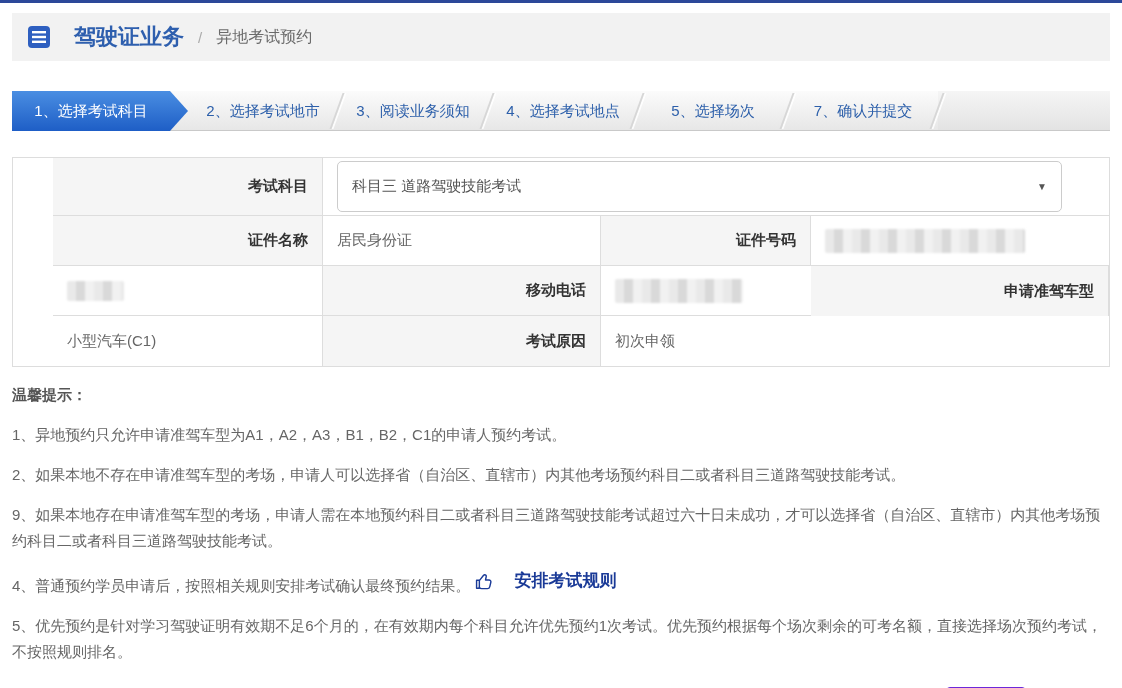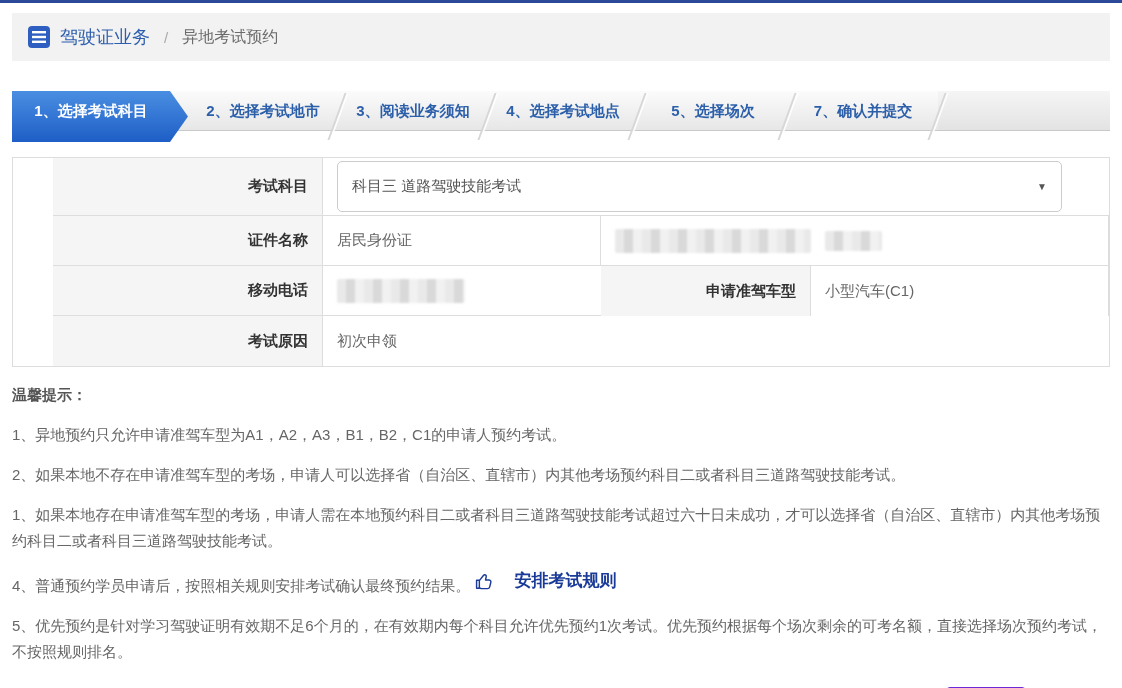--- a/index.html
+++ b/index.html
@@ -5,30 +5,30 @@
   * { box-sizing: border-box; margin: 0; padding: 0; }
   html, body { width: 1122px; height: 688px; overflow: hidden; background: #fff;
     font-family: "Liberation Sans", "DejaVu Sans", sans-serif; }
   .topline { height: 3px; background: #2c4899; }
   .container { margin: 0 12px; }
 
   
   .crumb-bar { margin-top: 10px; height: 48px; background: #f2f2f2;
     display: flex; align-items: center; padding: 0 16px; }
   .menu-icon { width: 22px; height: 22px; margin-right: 10px; flex: 0 0 auto; }
-  .crumb-title { color: #2e5fae; font-size: 18px; font-weight: normal; }
+  .crumb-title { color: #2e5fae; font-size: 22px; font-weight: bold; margin-left: 14px; }
   .crumb-sep { color: #aaa; font-size: 15px; margin: 0 14px; }
   .crumb-current { color: #6b6b6b; font-size: 16px; }
 
   
   .steps { margin-top: 30px; height: 40px; display: flex;
     background: linear-gradient(#fbfbfb, #e7e7e7);
     border-bottom: 1px solid #c9c9c9; }
-  .step { position: relative; height: 51px; line-height: 40px; text-align: center;
-    font-size: 15px; font-weight: bold; color: #2c5faa; flex: 0 0 auto; }
+  .step { position: relative; height: 40px; line-height: 40px; text-align: center;
+    font-size: 15px; font-weight: normal; color: #2c5faa; flex: 0 0 auto; }
   .step.active { width: 176px; color: #fff;
     background: linear-gradient(#4a8ee2, #1e5ec6);
     clip-path: polygon(0 0, calc(100% - 18px) 0, 100% 50%, calc(100% - 18px) 100%, 0 100%);
     padding-right: 18px; }
   .step.plain { width: 150px; }
   .step .sep { position: absolute; right: 0; top: 2px; bottom: 2px; width: 2px;
     background: #d7d7d7; transform: skewX(-20deg);
     box-shadow: 2px 0 0 rgba(255,255,255,.85); }
   .step-tail { flex: 1 1 auto; background: linear-gradient(#f5f5f5, #e3e3e3); }
 
@@ -121,20 +121,21 @@
     <div class="cell lbl">考试科目</div>
     <div class="cell val span3">
       <div class="select-box">
         <span>科目三 道路驾驶技能考试</span>
         <span class="caret">▼</span>
       </div>
     </div>
 
     <div class="cell lbl">证件名称</div>
     <div class="cell val mid">居民身份证</div>
+    <div class="cell lbl">证件号码</div>
     <div class="cell val">
       <span class="redacted r-idnum"></span>
     </div>
 
     <div class="cell val mid">
       <span class="redacted r-name"></span>
     </div>
     <div class="cell lbl">移动电话</div>
     <div class="cell val">
       <span class="redacted r-phone"></span>
@@ -143,21 +144,21 @@
     <div class="cell lbl last-row">申请准驾车型</div>
     <div class="cell val mid last-row">小型汽车(C1)</div>
     <div class="cell lbl last-row">考试原因</div>
     <div class="cell val last-row">初次申领</div>
   </div>
 
   <div class="tips">
     <div class="tips-title">温馨提示：</div>
     <p>1、异地预约只允许申请准驾车型为A1，A2，A3，B1，B2，C1的申请人预约考试。</p>
     <p>2、如果本地不存在申请准驾车型的考场，申请人可以选择省（自治区、直辖市）内其他考场预约科目二或者科目三道路驾驶技能考试。</p>
-    <p>1、如果本地存在申请准驾车型的考场，申请人需在本地预约科目二或者科目三道路驾驶技能考试超过六十日未成功，才可以选择省（自治区、直辖市）内其他考场预约科目二或者科目三道路驾驶技能考试。</p>
+    <p>9、如果本地存在申请准驾车型的考场，申请人需在本地预约科目二或者科目三道路驾驶技能考试超过六十日未成功，才可以选择省（自治区、直辖市）内其他考场预约科目二或者科目三道路驾驶技能考试。</p>
     <p>
       <span>4、普通预约学员申请后，按照相关规则安排考试确认最终预约结果。</span>
       <a class="rules-link">
         <svg viewBox="0 0 24 24" fill="none" stroke="#1a3a97" stroke-width="1.8" stroke-linejoin="round" stroke-linecap="round">
           <path d="M2 10.5h3.5v10H2z"></path>
           <path d="M5.5 19.3c.6 1 1.7 1.7 2.9 1.7h7.3c1.4 0 2.6-.9 2.9-2.2l1.4-5.8c.4-1.6-.8-3-2.4-3h-4.3l.9-4.3c.2-1.2-.7-2.2-1.9-2.2-.7 0-1.3.4-1.7 1L6 10.3"></path>
         </svg>
         <span>安排考试规则</span>
       </a>
     </p>

